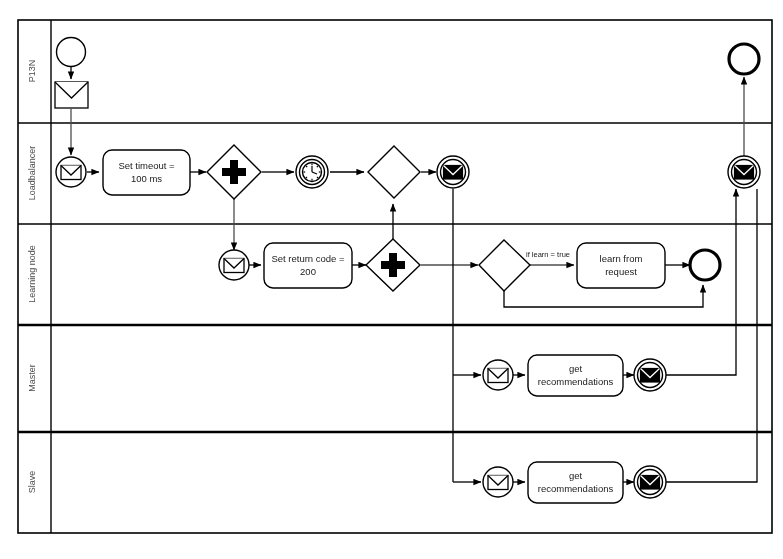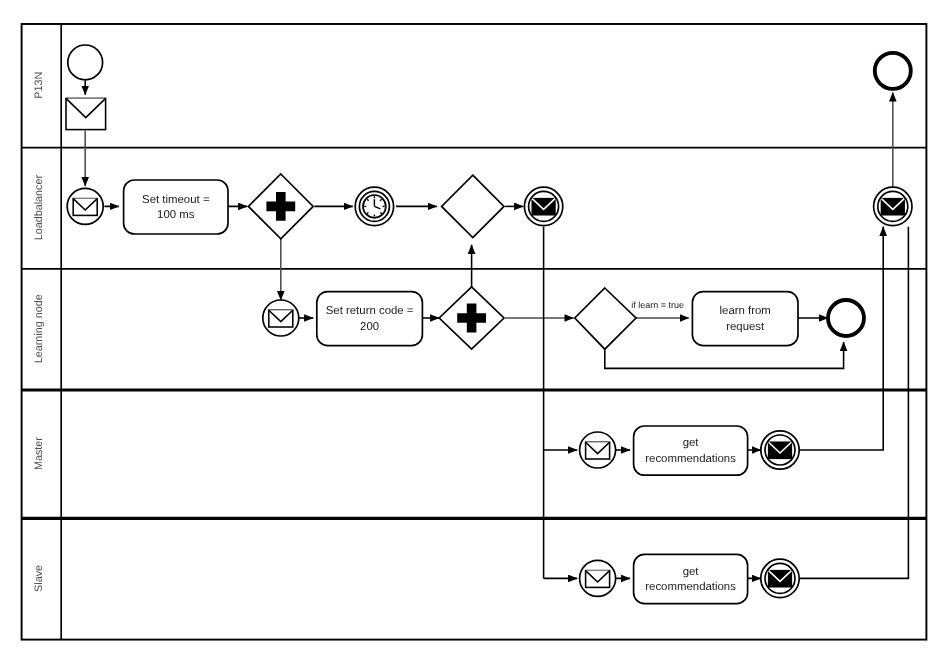--- a/index.html
+++ b/index.html
@@ -1,17 +1,17 @@
 <!DOCTYPE html>
 <html><head>
 <meta charset="utf-8">
 <style>
   html,body{margin:0;padding:0;background:#ffffff;}
   body{font-family:"Liberation Sans",sans-serif;}
-  #stage{position:relative;width:783px;height:559px;background:#ffffff;overflow:hidden;border-radius:15px;}
+  #stage{position:relative;width:783px;height:559px;background:#ffffff;overflow:hidden;}
   svg{display:block;}
   .lane-label{font-size:9px;fill:#4d4d4d;font-family:"Liberation Sans",sans-serif;}
   .task-label{font-size:9.5px;fill:#1a1a1a;font-family:"Liberation Sans",sans-serif;}
   .flow-label{font-size:7.5px;fill:#1a1a1a;font-family:"Liberation Sans",sans-serif;}
   .pool-border{fill:none;stroke:#000000;stroke-width:1.6;}
   .lane-div-thin{stroke:#000000;stroke-width:1.4;}
   .lane-div-thick{stroke:#000000;stroke-width:2.6;}
   .lane-sep{stroke:#000000;stroke-width:1.4;}
   .task-box{fill:#ffffff;stroke:#000000;stroke-width:1.4;}
   .gw{fill:#ffffff;stroke:#000000;stroke-width:1.4;}

